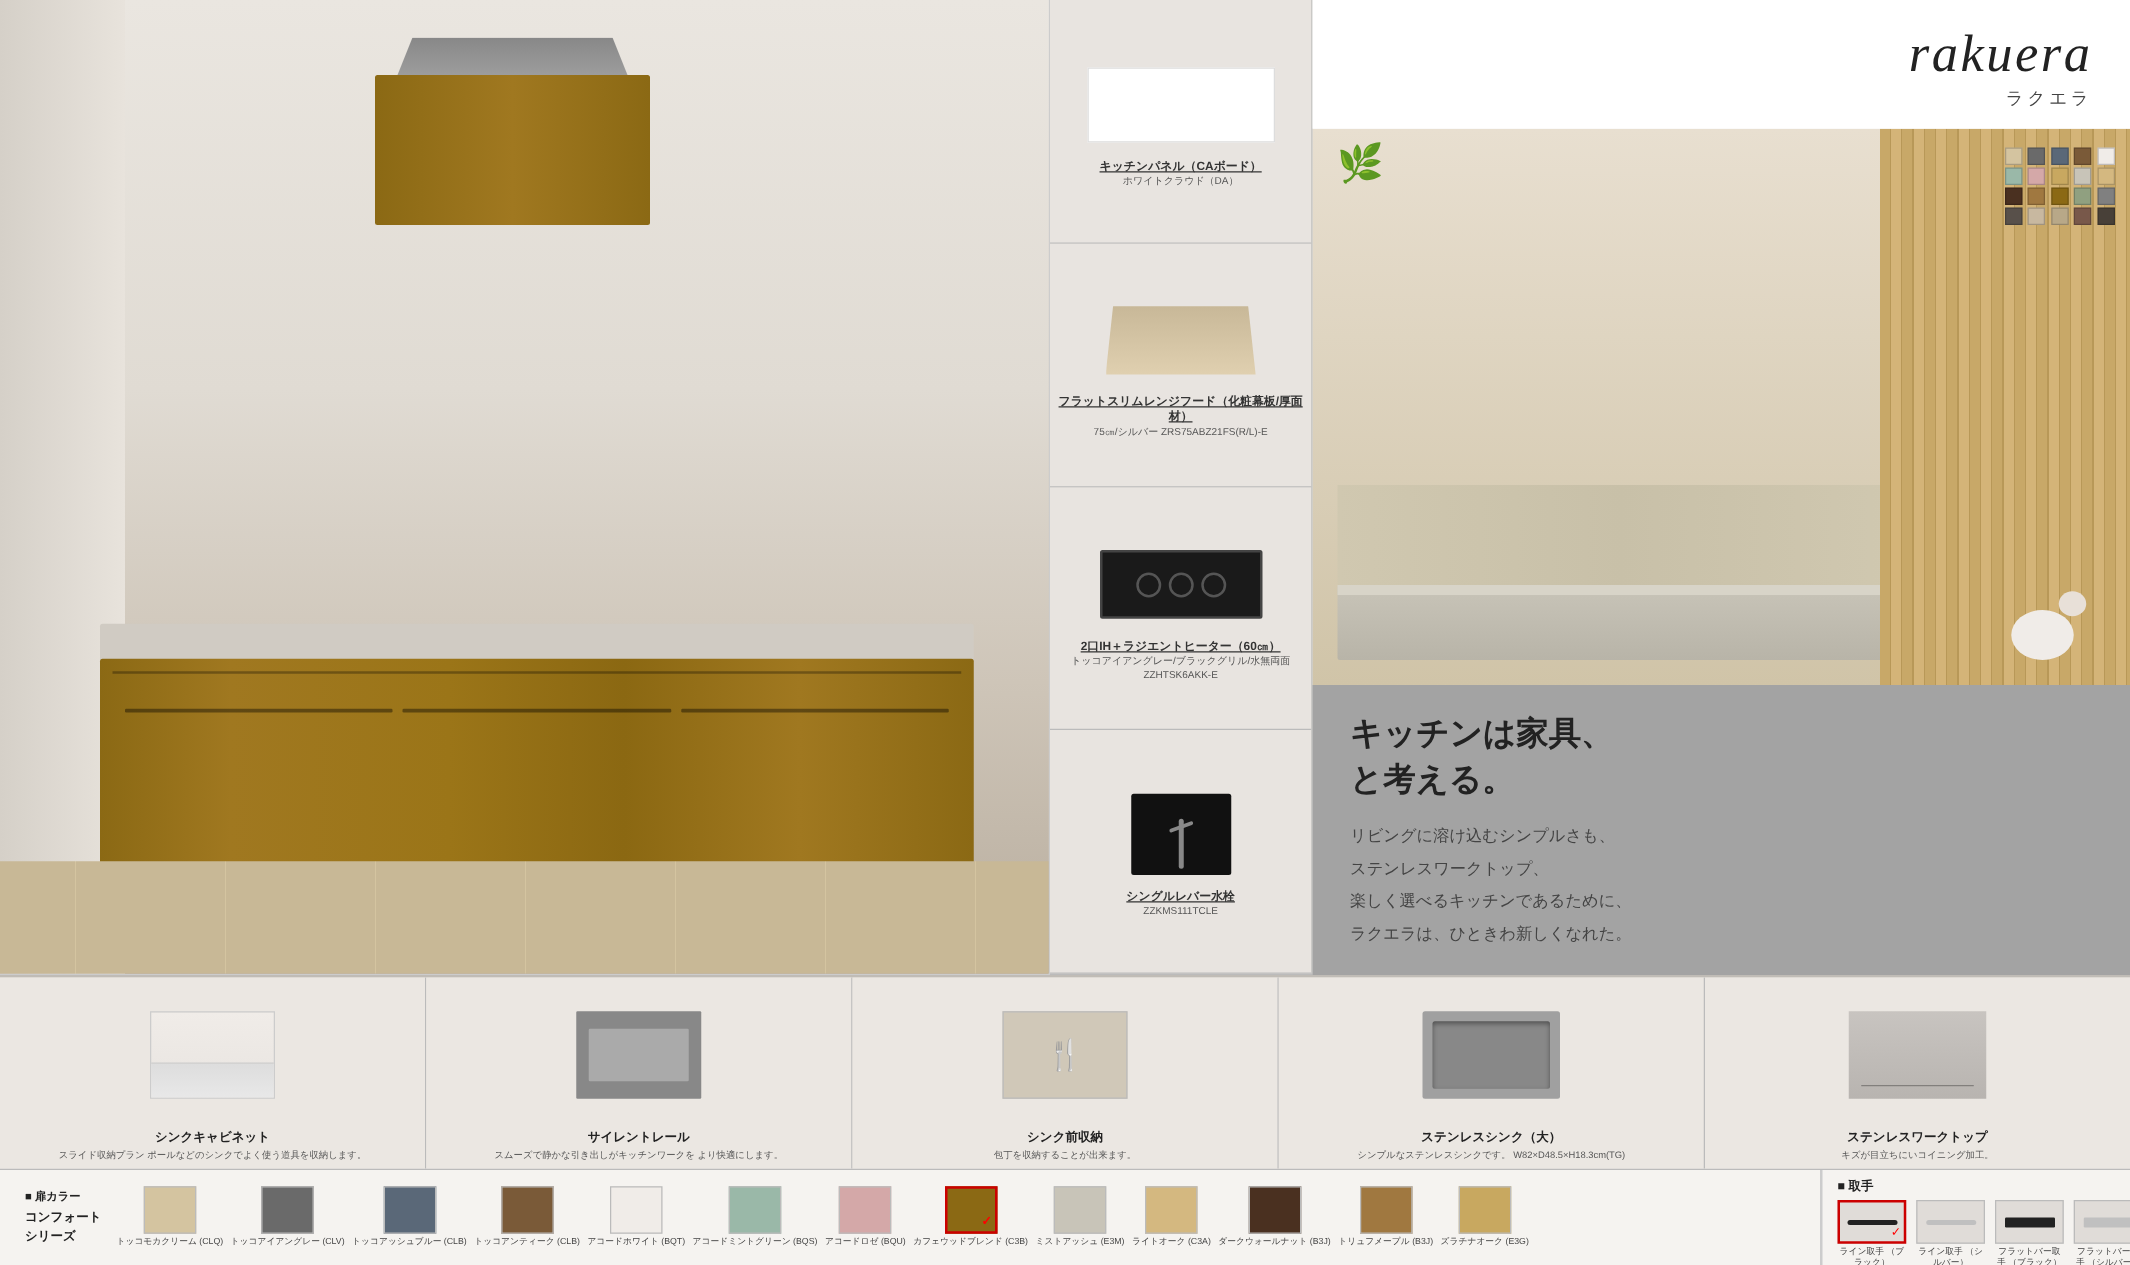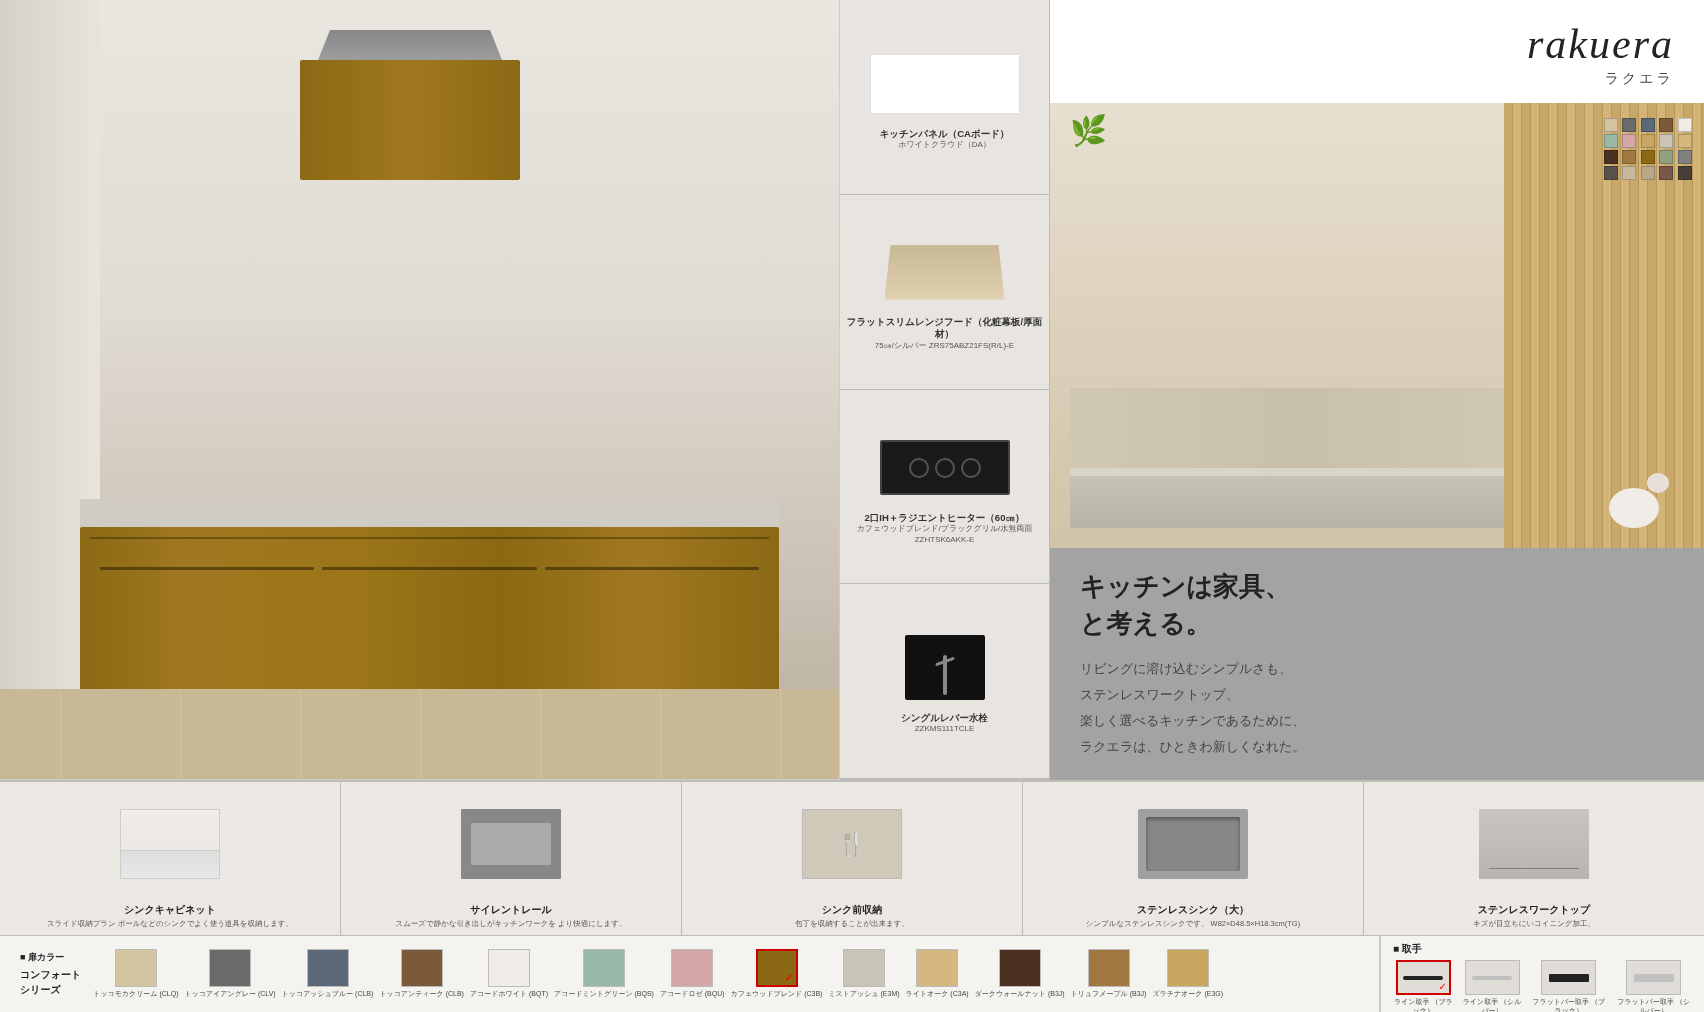--- a/index.html
+++ b/index.html
@@ -251,20 +251,21 @@
       border-radius: 2px;
       transform: rotate(-20deg);
     }
 
     .product-thumb-title {
       font-size: 9.5px;
       font-weight: bold;
       color: #333;
       text-align: center;
       line-height: 1.3;
+      text-decoration: underline;
     }
 
     .product-thumb-sub {
       font-size: 8px;
       color: #555;
       text-align: center;
       line-height: 1.3;
     }
 
     
@@ -607,21 +608,21 @@
 
     .color-swatch-name {
       font-size: 7px;
       color: #444;
       text-align: center;
       line-height: 1.3;
     }
 
     
     .handle-section {
-      width: 325px;
+      width: 248px;
       background: #f5f3f0;
       border-left: 2px solid #ccc;
       padding: 6px 12px;
       display: flex;
       flex-direction: column;
     }
 
     .handle-header {
       font-size: 10px;
       font-weight: bold;
@@ -753,21 +754,21 @@
         <div class="product-thumb-img">
           <div class="ih-img">
             <div class="ih-circles">
               <div class="ih-circle"></div>
               <div class="ih-circle"></div>
               <div class="ih-circle"></div>
             </div>
           </div>
         </div>
         <div class="product-thumb-title">2口IH＋ラジエントヒーター（60㎝）</div>
-        <div class="product-thumb-sub">カフェウッドブレンド/ブラックグリル/水無両面
+        <div class="product-thumb-sub">トッコアイアングレー/ブラックグリル/水無両面
 ZZHTSK6AKK-E</div>
       </div>
 
       <div class="product-thumb">
         <div class="product-thumb-img">
           <div class="faucet-img">
             <div class="faucet-shape"></div>
           </div>
         </div>
         <div class="product-thumb-title">シングルレバー水栓</div>

